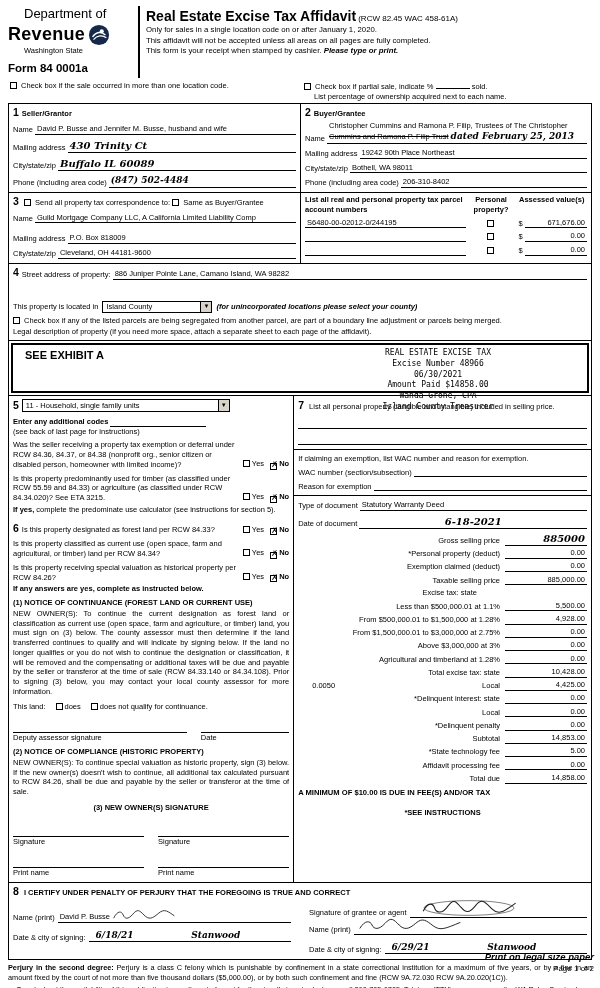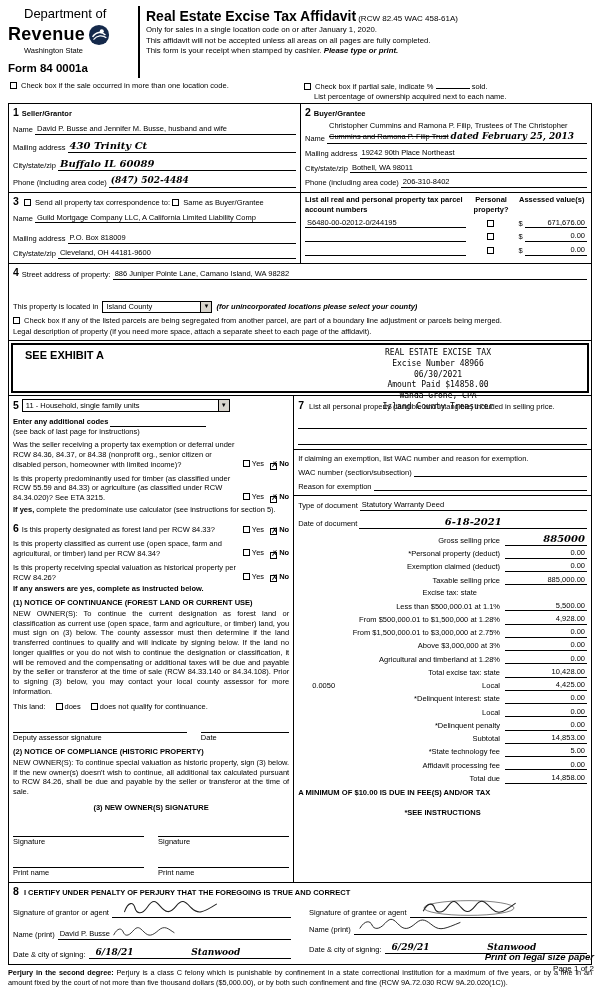--- a/index.html
+++ b/index.html
@@ -525,28 +525,20 @@
     </div>
 
     <div class="sec8">
       <div>
         <span class="secnum">8</span>
         <span class="b">I CERTIFY UNDER PENALTY OF PERJURY THAT THE FOREGOING IS TRUE AND CORRECT</span>
       </div>
       <div class="s8grid">
         <div class="s8col">
           <div class="s8line">
-            <span class="s8label">Signature of grantor or agent</span>
-            <span class="s8val">
-              <svg class="squiggle" viewBox="0 0 120 22" width="110" height="18">
-                  <path d="M3 16 C8 2,14 4,16 11 S24 20,31 10 S41 2,47 9 S58 19,66 9 S77 3,85 11 S99 17,116 6" fill="none" stroke="#222" stroke-width="1.3"></path>
-                </svg>
-            </span>
-          </div>
-          <div class="s8line">
             <span class="s8label">Name (print)</span>
             <span class="s8val"><span>David P. Busse</span>
               <svg class="squiggle inlinep" viewBox="0 0 80 16" width="64" height="13">
                   <path d="M2 12 C7 2,12 3,14 8 S20 14,26 7 S34 2,40 8 S50 13,58 6 S70 4,78 9" fill="none" stroke="#222" stroke-width="1.1"></path>
                 </svg>
             </span>
           </div>
           <div class="s8line">
             <span class="s8label">Date &amp; city of signing:</span>
             <span class="s8val short hand-sm center">6/18/21</span>

